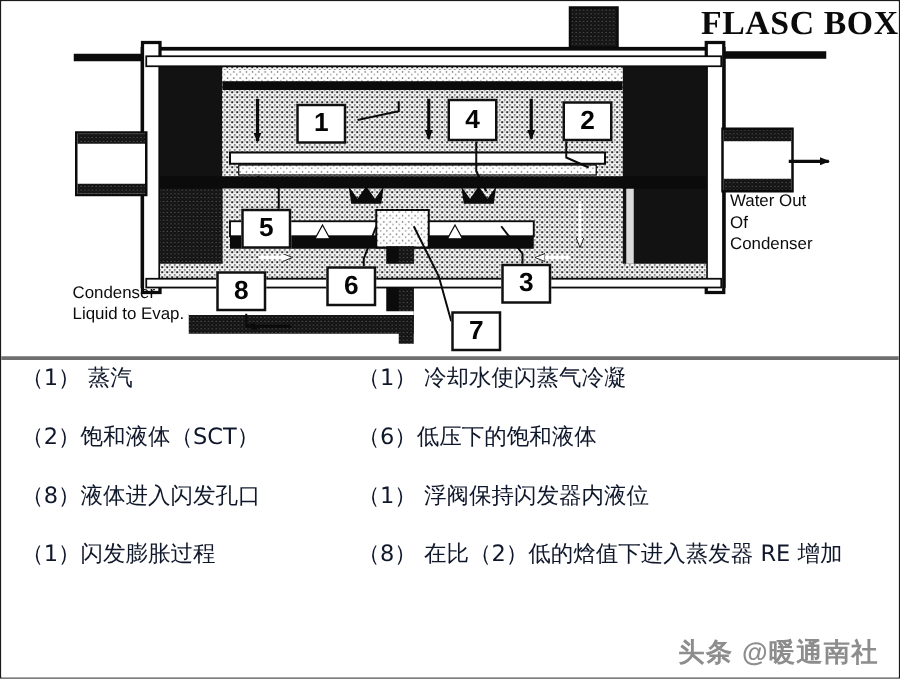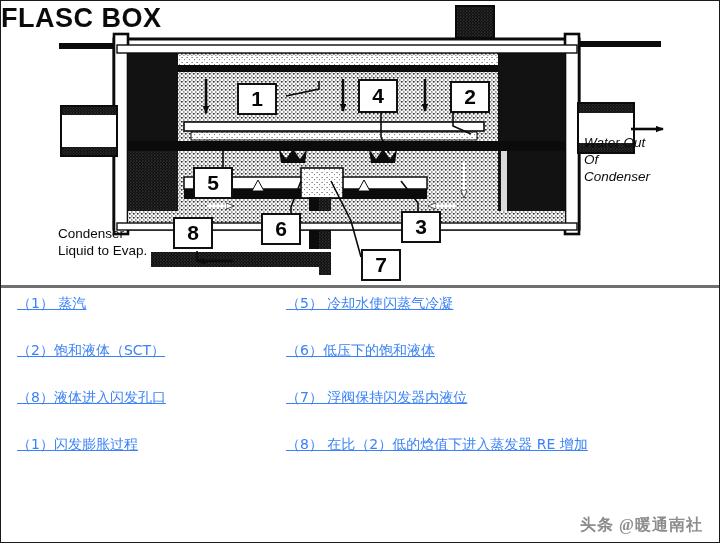--- a/index.html
+++ b/index.html
@@ -37,43 +37,43 @@
     width: 718px;
     height: 3px;
     background: #6f6f6f;
   }
 
   .fig-title {
     position: absolute;
     left: 0;
     top: 2px;
     width: 718px;
-    text-align: left;
+    text-align: right;
     font-size: 27px;
     font-weight: bold;
     letter-spacing: 0.5px;
     color: #0b0b0b;
-    font-family: Liberation Sans, sans-serif;
+    font-family: Liberation Serif, serif;
   }
 
   svg.diagram {
     position: absolute;
     left: 0;
     top: 0;
   }
 
   .fig-label {
     position: absolute;
     font-size: 13.5px;
     line-height: 17px;
     color: #0b0b0b;
     font-family: "Liberation Sans", sans-serif;
     white-space: pre;
   }
-  #lbl-water-out { left: 583px; top: 133px; font-style: italic; }
+  #lbl-water-out { left: 583px; top: 151px; }
   #lbl-sat-liquid { left: 57px; top: 224px; }
 
   
   .callout {
     position: absolute;
     background: #ffffff;
     border: 2px solid #101010;
     color: #050505;
     font-weight: bold;
     font-size: 21px;
@@ -94,38 +94,37 @@
     background: #ffffff;
   }
   .legend-col {
     position: absolute;
     top: 0;
   }
   #legend-col-left { left: 16px; width: 260px; }
   #legend-col-right { left: 285px; width: 420px; }
 
   .legend-item {
-    font-size: 14px;
-    color: #3b82f6;
+    font-size: 18px;
+    color: #0f172a;
     font-family: "DejaVu Sans", "Liberation Sans", sans-serif;
     height: 47px;
     line-height: 30px;
     white-space: nowrap;
-    text-decoration: underline;
   }
 
   #watermark {
     position: absolute;
     right: 16px;
     bottom: 6px;
-    font-size: 16px;
+    font-size: 21px;
     font-weight: bold;
     color: #8d8d8d;
     letter-spacing: 1px;
-    font-family: Liberation Serif, serif;
+    font-family: Liberation Sans, sans-serif;
     white-space: nowrap;
   }
 </style>
 </head>
 <body>
 
 <div id="page">
 
   <div id="figure">
 
@@ -269,22 +268,22 @@
   <div id="legend">
 
     <div class="legend-col" id="legend-col-left">
       <div class="legend-item">（1） 蒸汽</div>
       <div class="legend-item">（2）饱和液体（SCT）</div>
       <div class="legend-item">（8）液体进入闪发孔口</div>
       <div class="legend-item">（1）闪发膨胀过程</div>
     </div>
 
     <div class="legend-col" id="legend-col-right">
-      <div class="legend-item">（5） 冷却水使闪蒸气冷凝</div>
+      <div class="legend-item">（1） 冷却水使闪蒸气冷凝</div>
       <div class="legend-item">（6）低压下的饱和液体</div>
-      <div class="legend-item">（7） 浮阀保持闪发器内液位</div>
+      <div class="legend-item">（1） 浮阀保持闪发器内液位</div>
       <div class="legend-item">（8） 在比（2）低的焓值下进入蒸发器 RE 增加</div>
     </div>
 
     <div id="watermark">头条 @暖通南社</div>
   </div>
 
 </div>
 
 </body></html>

